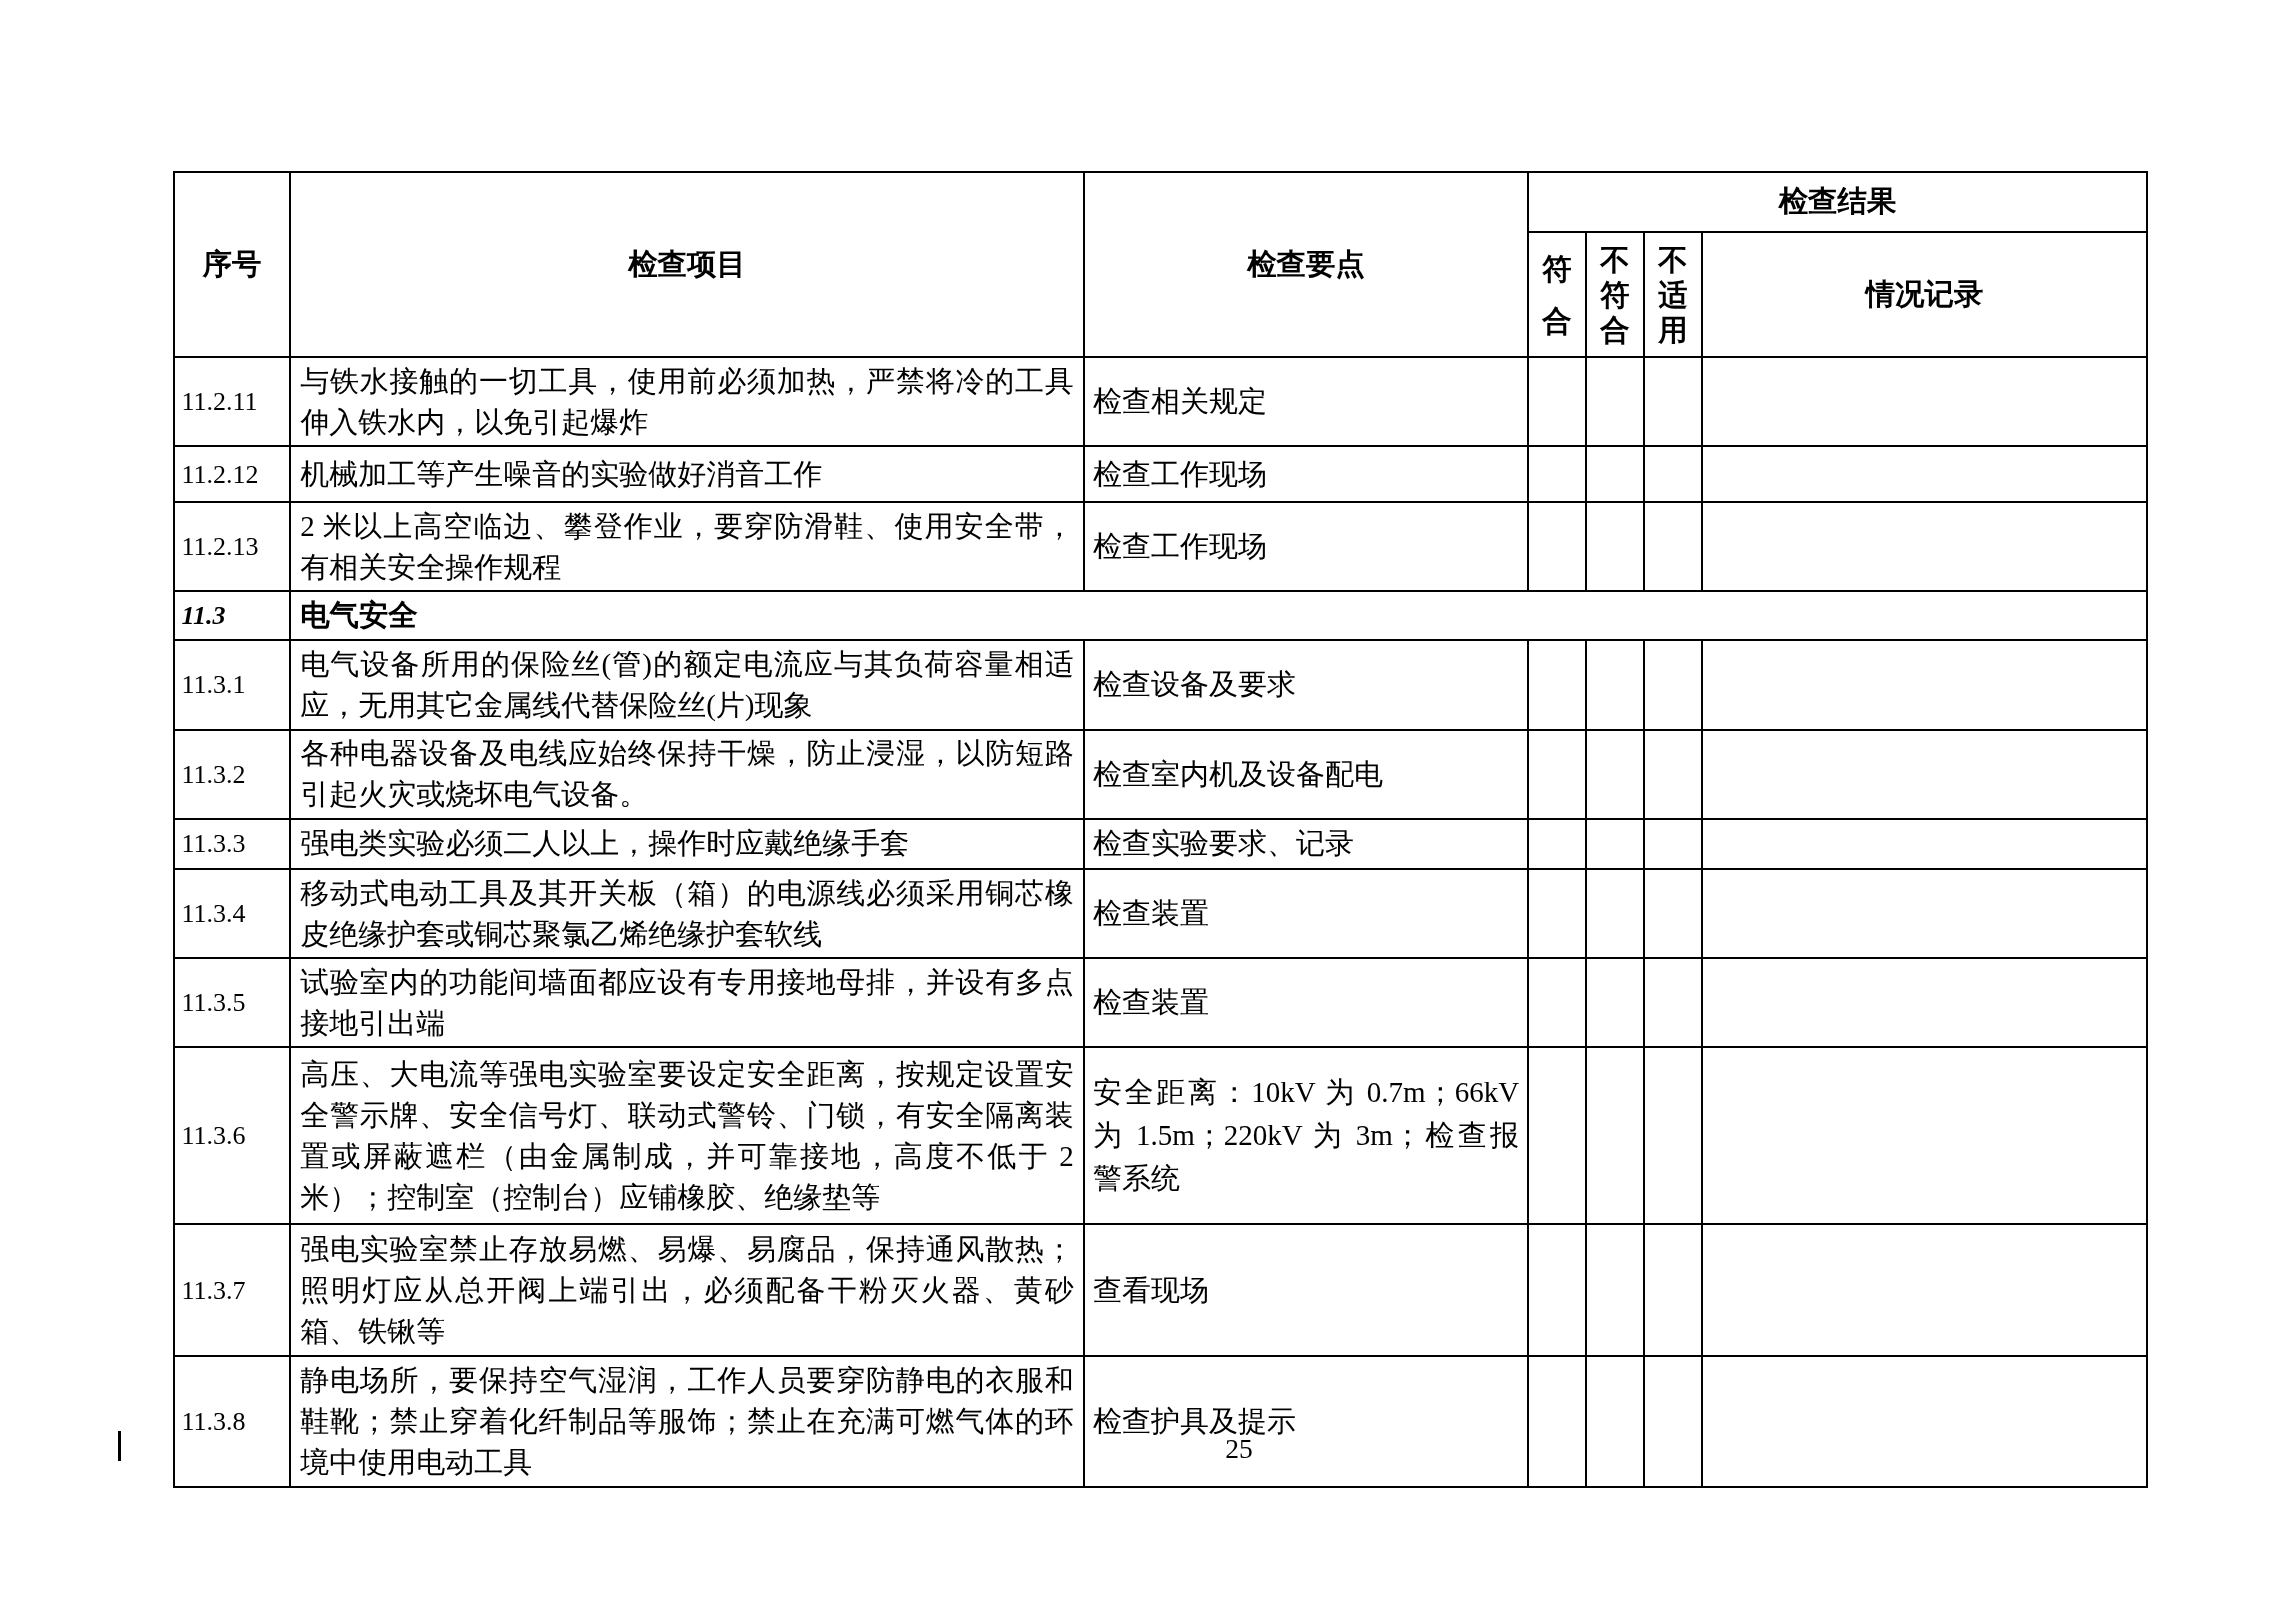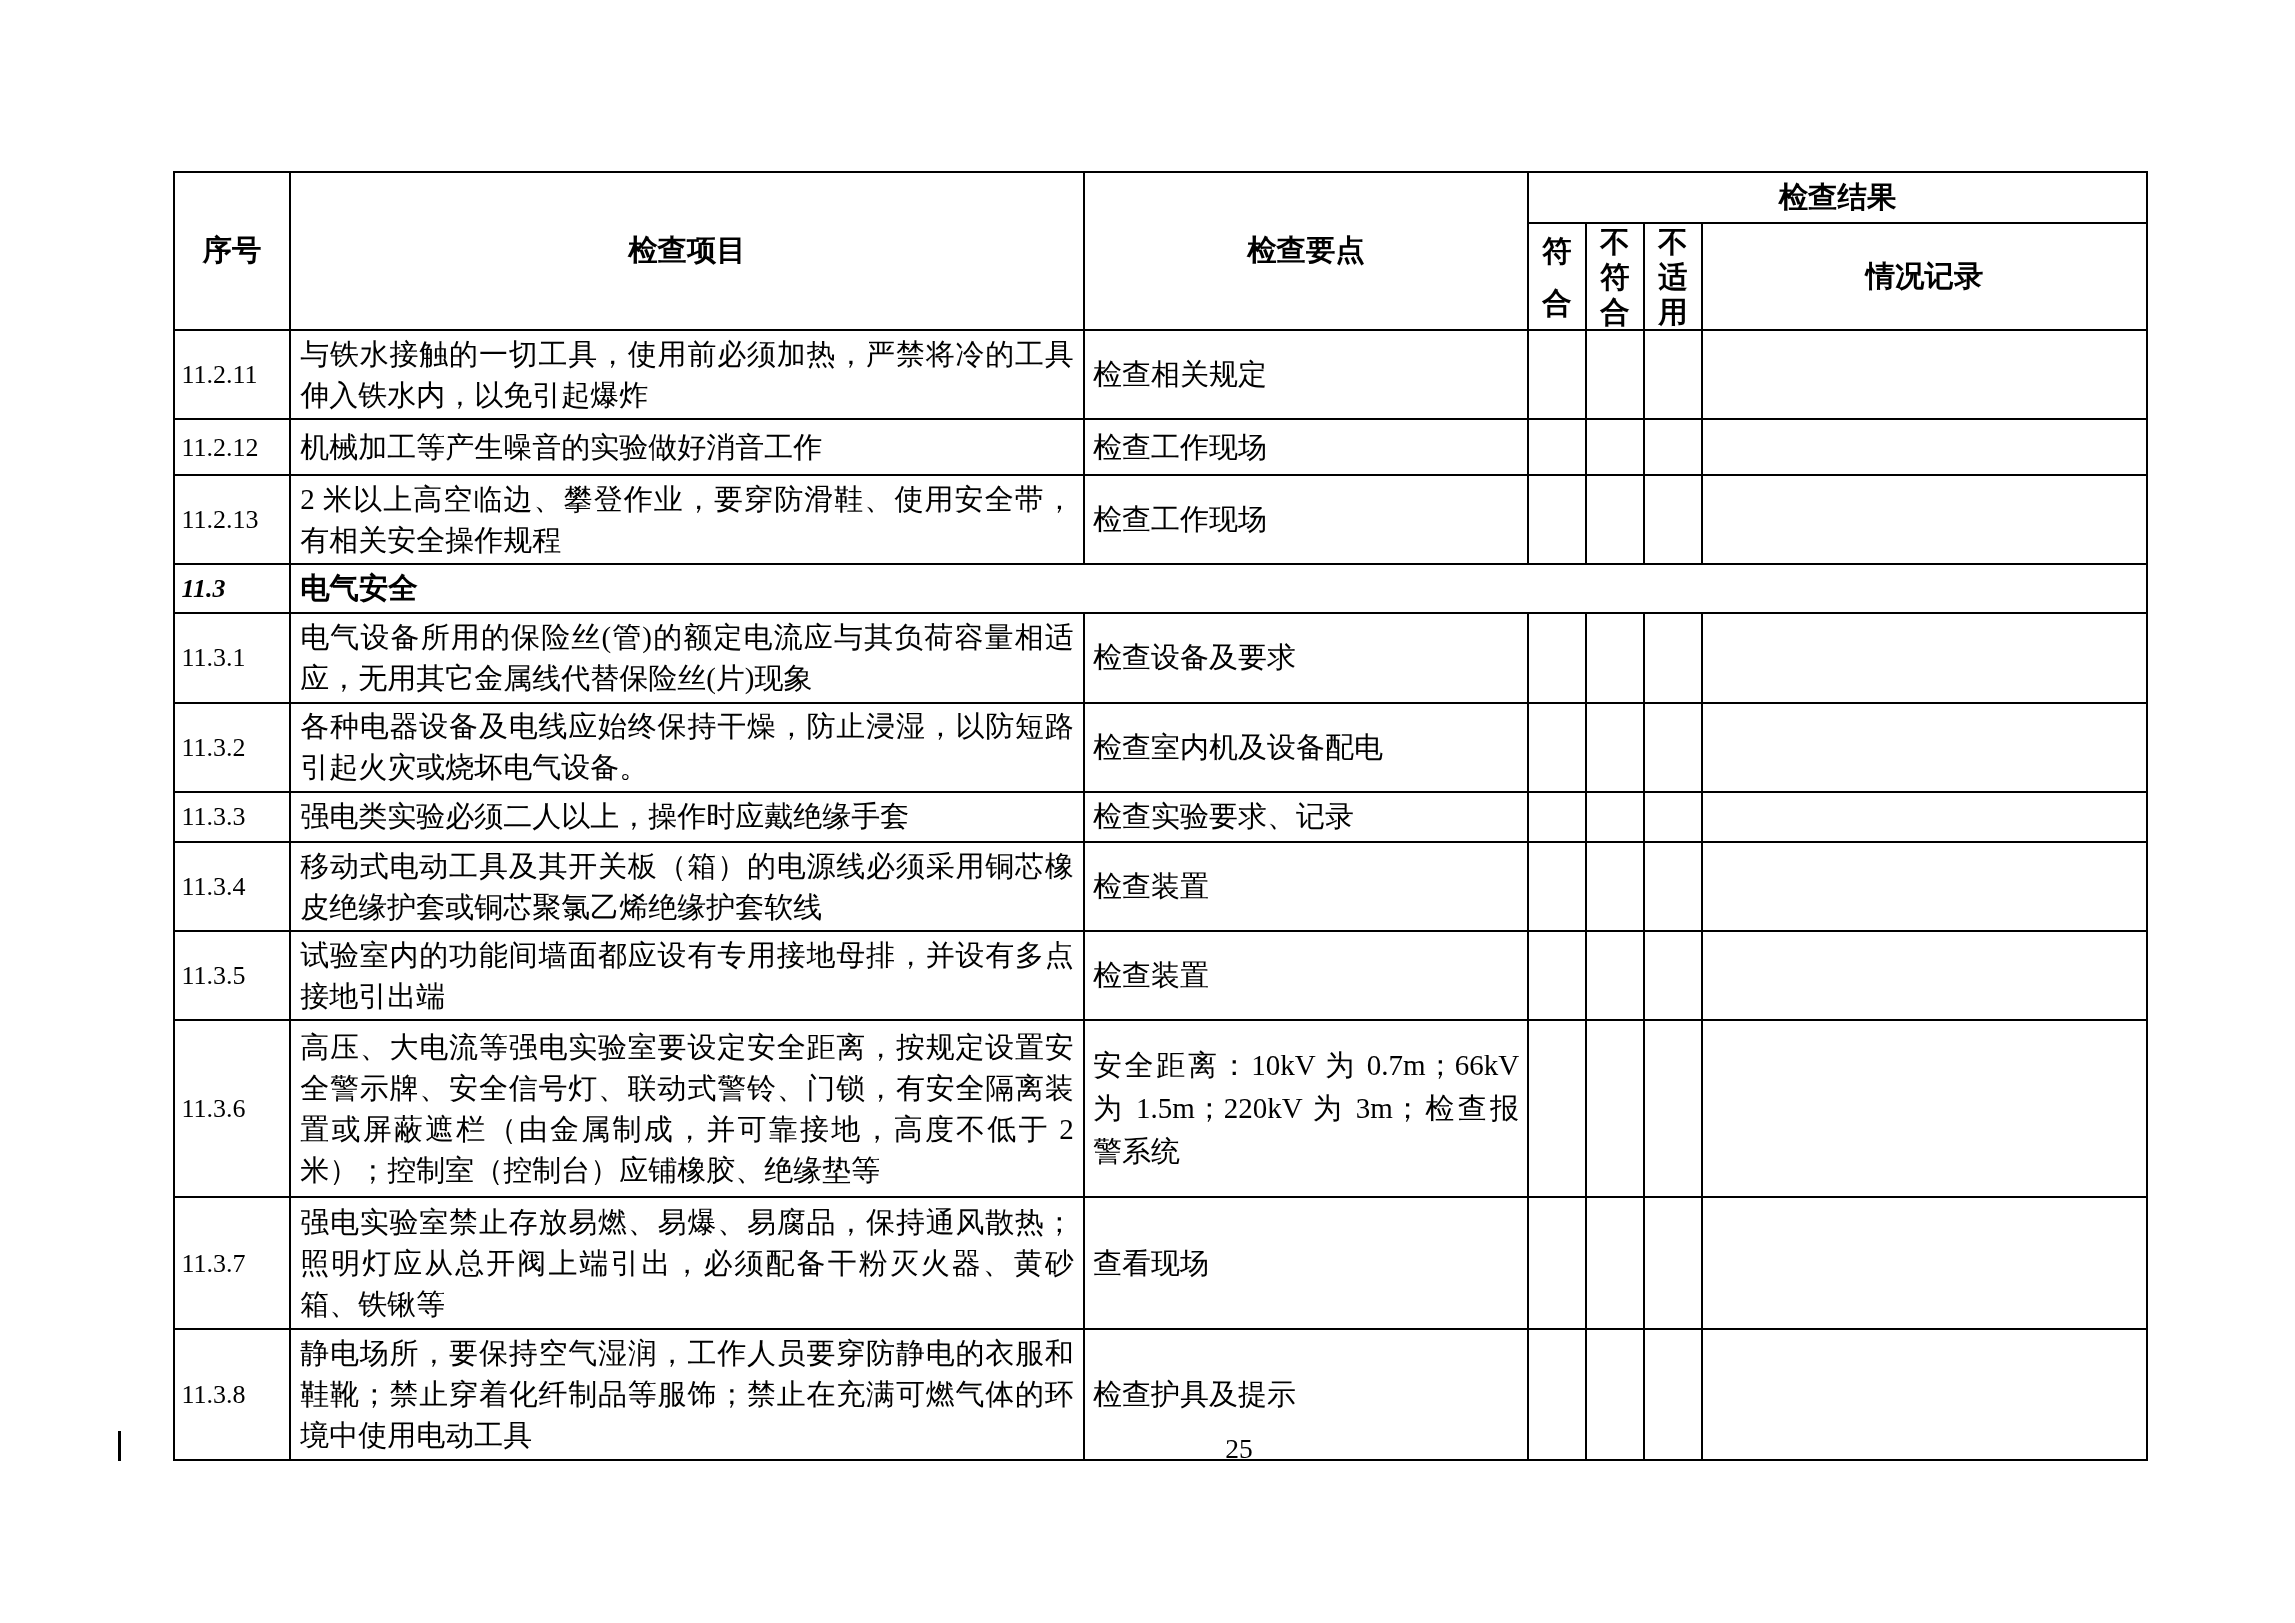--- a/index.html
+++ b/index.html
@@ -24,21 +24,21 @@
   .checklist th,.checklist td{
     border:2px solid #000;
     vertical-align:middle;
     overflow:hidden;
   }
   .checklist th{
     font-family:"Liberation Sans","DejaVu Sans",sans-serif;
     font-weight:bold;
     font-size:29.4px;
     text-align:center;
-    padding:0;
+    padding:9px;
   }
   .hdr-v{white-space:pre-line;}
   .hdr-v2{line-height:52px;}
   .hdr-v3{line-height:35px;}
   .c-no{
     font-size:26px;
     text-align:left;
     padding:0 3.9px 0 6.5px;
     line-height:37px;
   }

